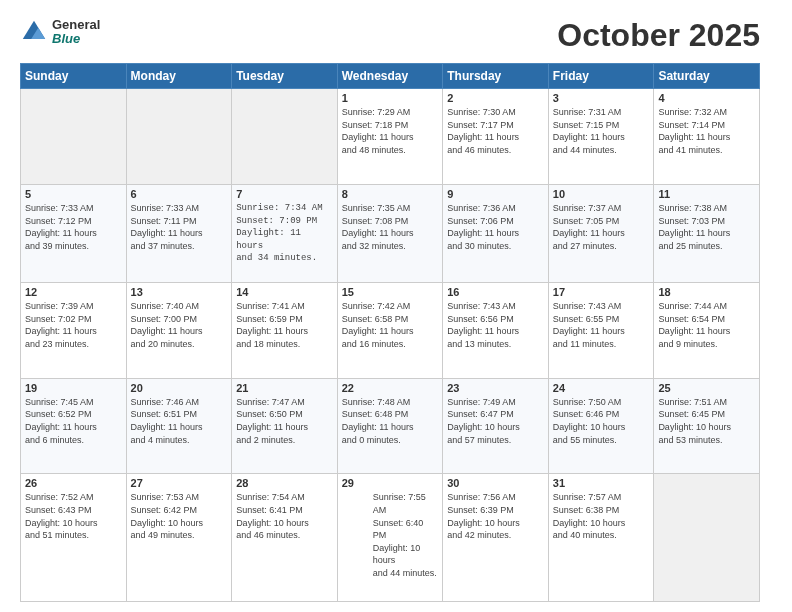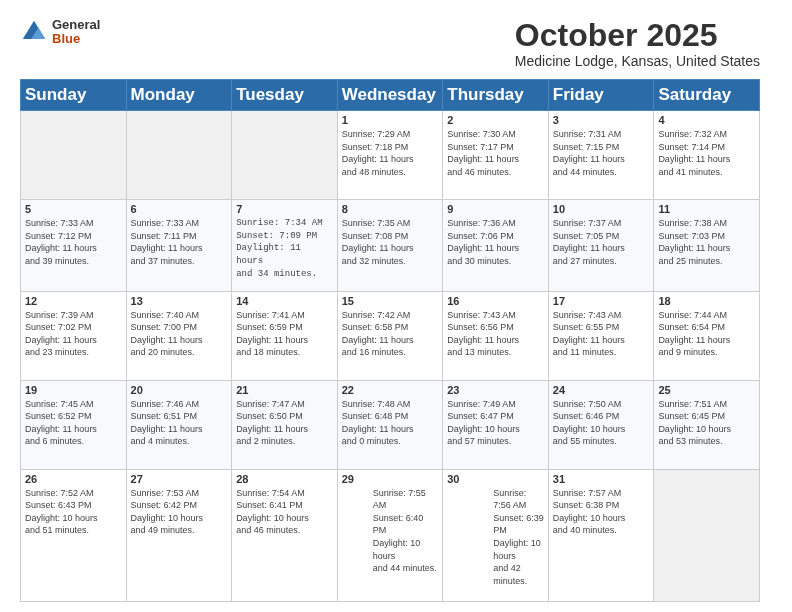--- a/index.html
+++ b/index.html
@@ -29,27 +29,27 @@
       gap: 4px;
     }
     .logo-text {
       display: flex;
       flex-direction: column;
       font-size: 13px;
       font-weight: bold;
       line-height: 1.1;
     }
     .logo-text .general { color: #333; }
-    .logo-text .blue { color: #c2410c; }
+    .logo-text .blue { color: #0f766e; font-style: italic; }
     .logo-icon {
       width: 28px;
       height: 28px;
     }
     .title-block {
-      text-align: left;
+      text-align: right;
     }
     .month-title {
       font-size: 32px;
       font-weight: bold;
       color: #333;
       line-height: 1.1;
     }
     .location-title {
       font-size: 14px;
       color: #333;
@@ -57,21 +57,21 @@
     .calendar {
       flex: 1;
       border: 1px solid #ccc;
       border-collapse: collapse;
       width: 100%;
       table-layout: fixed;
     }
     .calendar th {
       background: #2b6ca8;
       color: #fff;
-      font-size: 17px;
+      font-size: 12px;
       padding: 5px 4px;
       text-align: left;
       border: 1px solid #4a85bb;
       font-weight: bold;
     }
     .calendar td {
       vertical-align: top;
       border: 1px solid #ccc;
       padding: 3px 4px;
       font-size: 9.5px;
@@ -107,21 +107,20 @@
         <polygon points="20,4 36,30 4,30" fill="#2b6ca8"></polygon>
         <polygon points="26,14 36,30 16,30" fill="#5b9bd5"></polygon>
       </svg>
       <div class="logo-text">
         <span class="general">General</span>
         <span class="blue">Blue</span>
       </div>
     </div>
     <div class="title-block">
       <div class="month-title">October 2025</div>
-      <div class="location-title">Medicine Lodge, Kansas, United States</div>
     </div>
   </div>
 
   <table class="calendar">
     <thead>
       <tr>
         <th>Sunday</th>
         <th>Monday</th>
         <th>Tuesday</th>
         <th>Wednesday</th>
@@ -341,21 +340,21 @@
           </td>
           <td>
             <div class="day-number">29</div>
             <div class="day-info" style="white-space: pre-line; margin-left: 31px;">Sunrise: 7:55 AM
 Sunset: 6:40 PM
 Daylight: 10 hours
 and 44 minutes.</div>
           </td>
           <td>
             <div class="day-number">30</div>
-            <div class="day-info" style="white-space: pre-line; margin-left: 46px;">Sunrise: 7:56 AM
+            <div class="day-info" style="white-space: pre-line;">Sunrise: 7:56 AM
 Sunset: 6:39 PM
 Daylight: 10 hours
 and 42 minutes.</div>
           </td>
           <td>
             <div class="day-number">31</div>
             <div class="day-info" style="white-space: pre-line;">Sunrise: 7:57 AM
 Sunset: 6:38 PM
 Daylight: 10 hours
 and 40 minutes.</div>

